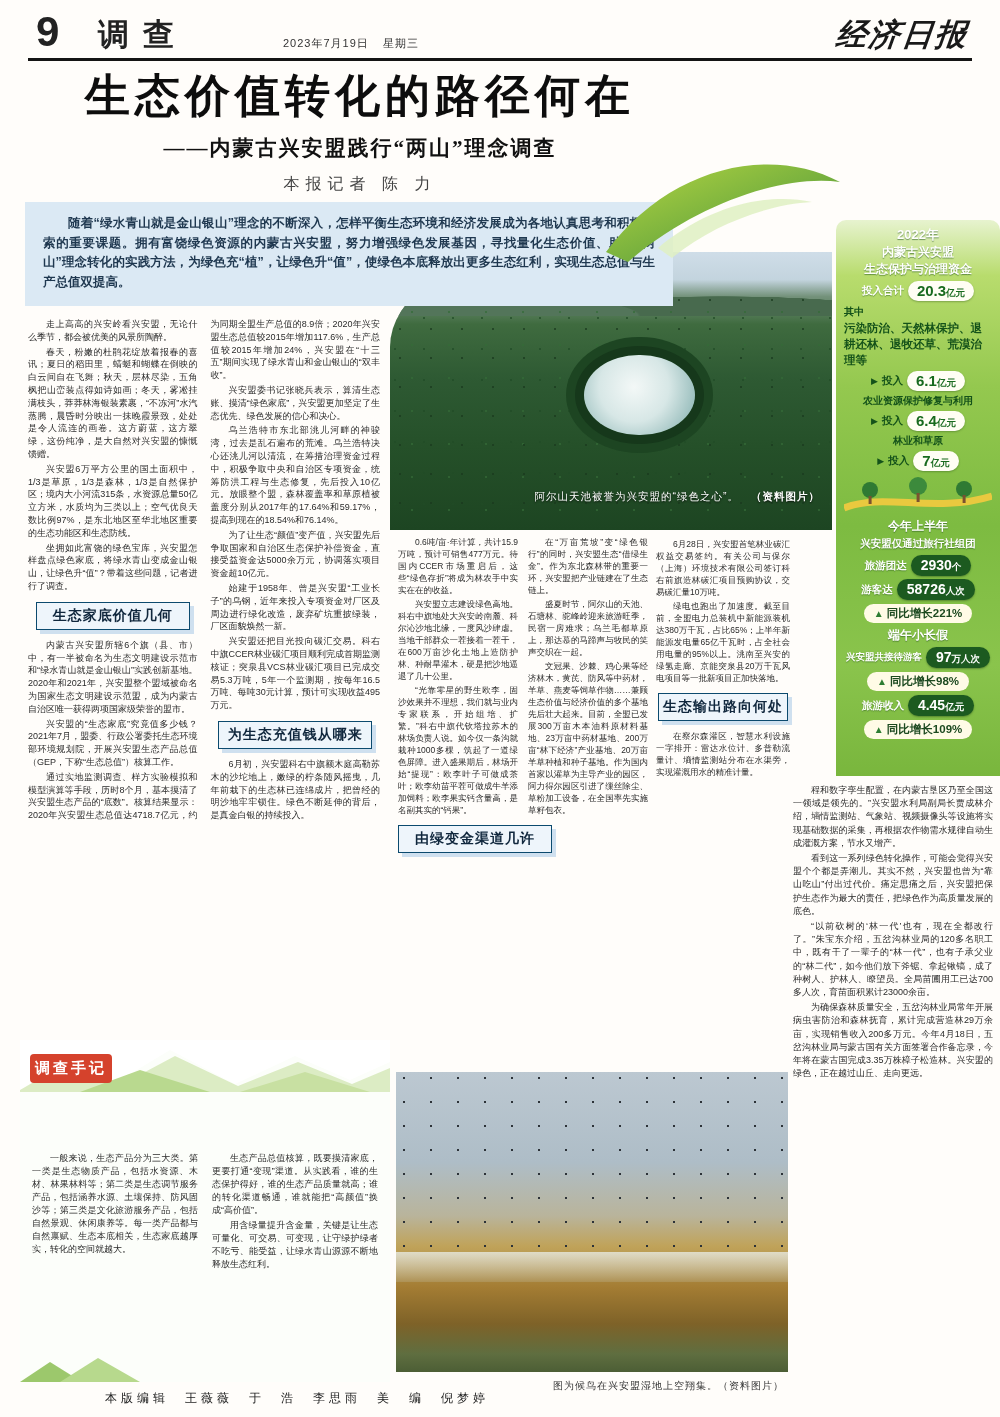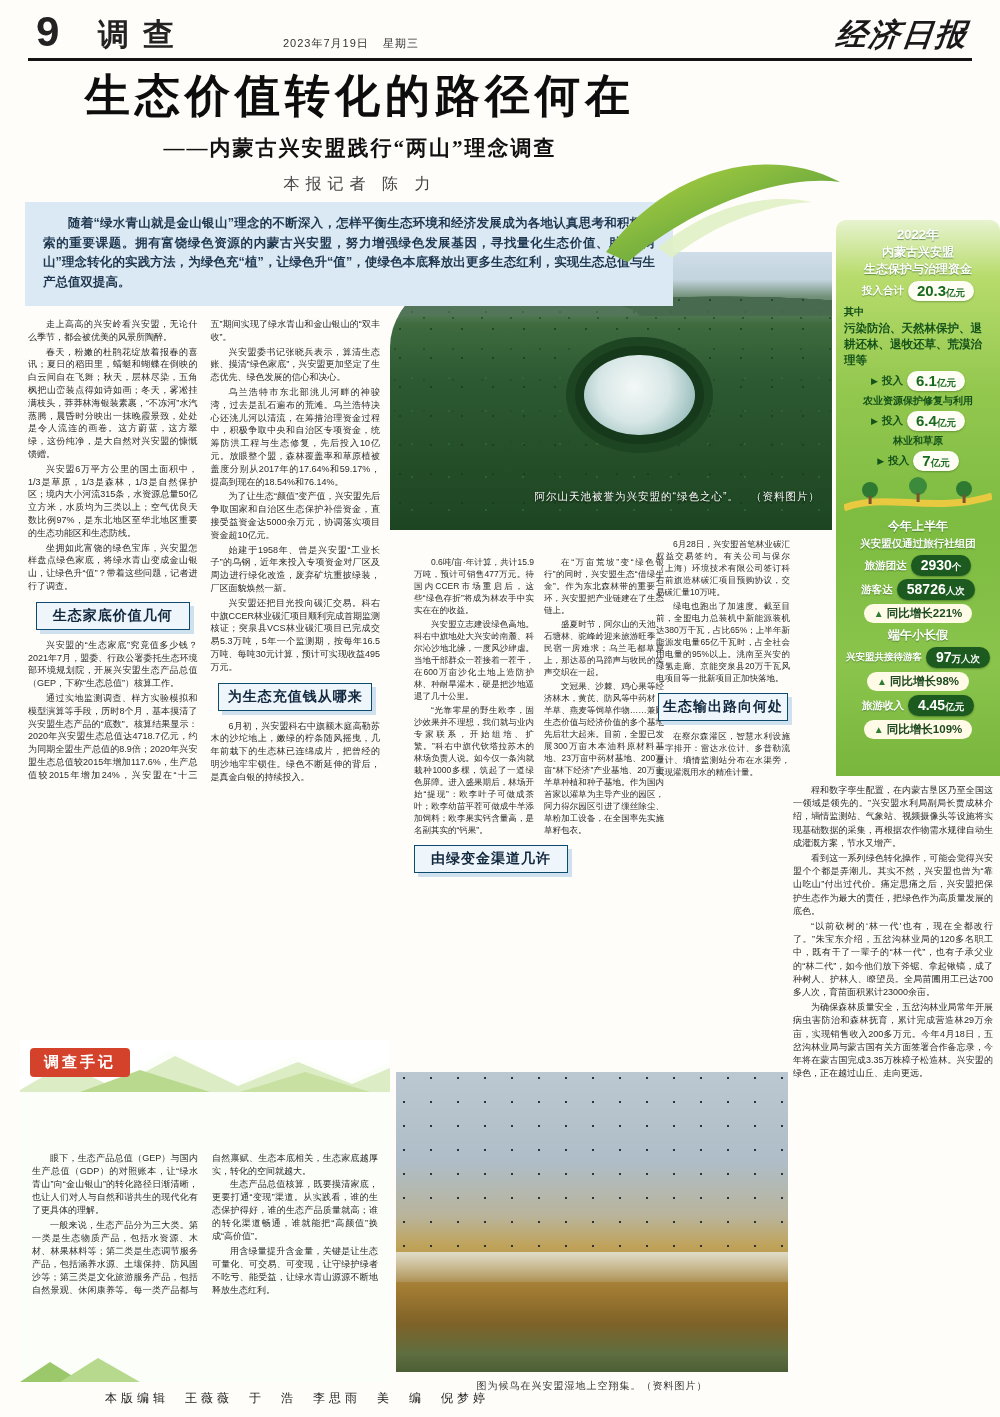--- a/index.html
+++ b/index.html
@@ -75,51 +75,51 @@
   
   .sec-box{width:152px;margin:9px auto;background:#eef5fb;border:1px solid #0c4a6e;
            box-shadow:4px 4px 0 #cfe0ef;text-align:center;font-size:14px;font-weight:800;
            color:#10273d;padding:4px 0;break-inside:avoid;letter-spacing:1px;}
 
   
   .flowwrap{position:absolute;box-sizing:border-box;}
   .flow p{margin:0 0 2px;text-indent:2em;text-align:justify;color:#2b2b2b;}
   #left-region{left:28px;top:318px;width:352px;height:718px;column-count:2;column-gap:13px;}
   #left-region .flow p{font-size:9px;line-height:12.8px;}
-  #mid-region{left:398px;top:556px;width:250px;height:534px;column-count:2;column-gap:10px;margin-left:16px;}
+  #mid-region{left:398px;top:536px;width:250px;height:534px;column-count:2;column-gap:10px;}
   #mid-region .flow p{font-size:8.5px;line-height:12px;}
   #cole-region{left:656px;top:538px;width:134px;height:534px;}
   #cole-region .flow p{font-size:8.5px;line-height:12px;}
   #cole-region .sec-box{width:128px;}
   #right-region{left:793px;top:784px;width:200px;height:598px;}
   #right-region .flow p{font-size:9px;line-height:13.2px;}
 
   
   .notebook{position:absolute;left:20px;top:1040px;width:370px;height:342px;background:#fcfefa;z-index:4;}
   .nb-top-deco{position:absolute;left:0;top:0;width:100%;}
-  .nb-tag{position:absolute;left:10px;top:8px;background:#d5422c;color:#fff;font-size:15px;
-          font-weight:800;padding:5px 14px;border-radius:4px;letter-spacing:3px;z-index:2;}
+  .nb-tag{position:absolute;left:10px;top:14px;background:#d5422c;color:#fff;font-size:15px;
+          font-weight:800;padding:5px 5px;border-radius:4px;letter-spacing:3px;z-index:2;}
   .nb-title{position:absolute;left:0;top:56px;width:100%;text-align:center;font-size:30px;
             font-weight:900;letter-spacing:3px;color:#0d0d0d;z-index:2;}
   .nb-text{position:absolute;left:12px;top:112px;width:346px;height:222px;column-count:2;column-gap:14px;}
   .nb-text p{margin:0 0 2px;text-indent:2em;text-align:justify;font-size:9px;line-height:13px;color:#2b2b2b;}
   .nb-bot-deco{position:absolute;left:0;bottom:0;}
 
   
   .photo-birds{position:absolute;left:396px;top:1072px;width:392px;height:300px;z-index:2;overflow:hidden;
       background:linear-gradient(180deg,#bcc8d1 0%,#aebdc7 30%,#b9b49b 48%,#c0a35a 58%,#a37c33 72%,#7e6228 84%,#5f6e40 94%,#4c5e35 100%);}
   .photo-birds .birds{position:absolute;left:0;top:0;width:100%;height:62%;
       background-image:radial-gradient(circle 1.2px at 8px 6px,#2c3238 60%,transparent 62%),
                        radial-gradient(circle 1px at 18px 15px,#3a4148 60%,transparent 62%),
                        radial-gradient(circle 1.1px at 4px 20px,#262c31 60%,transparent 62%),
                        radial-gradient(circle .9px at 14px 3px,#333b42 60%,transparent 62%);
       background-size:27px 24px,33px 29px,39px 31px,23px 21px;}
   .photo-birds .water{position:absolute;left:0;top:60%;width:100%;height:10%;
       background:linear-gradient(180deg,rgba(235,240,238,.75),rgba(200,210,200,.2));}
-  .photo2-cap{position:absolute;left:400px;top:1379px;width:384px;text-align:center;
+  .photo2-cap{position:absolute;left:400px;top:1379px;width:384px;text-align:right;
               font-size:10px;color:#333;letter-spacing:1px;}
 
   
   .footer{position:absolute;left:105px;top:1390px;font-size:12px;color:#222;letter-spacing:4px;}
 </style>
 </head>
 <body>
 
 <div class="page">
 
@@ -149,21 +149,21 @@
     <path d="M8,122 C70,38 170,14 242,52 C180,44 92,78 30,132 Z" fill="url(#lg1)"></path>
     <path d="M60,118 C110,76 170,62 214,72 C170,74 112,96 74,128 Z" fill="#dff0c2" opacity="0.85"></path>
   </svg>
 
   <div class="photo-main">
     <div class="hills"></div>
     <div class="texture"></div>
     <div class="lake"></div>
     <div class="photo-cap">
       <span>阿尔山天池被誉为兴安盟的“绿色之心”。</span>
-      <span style="margin-left:8px;">（资料图片）</span>
+      <span style="margin-left:8px;font-weight:bold;">（资料图片）</span>
     </div>
   </div>
 
   <div class="lead-box">
     <p>随着“绿水青山就是金山银山”理念的不断深入，怎样平衡生态环境和经济发展成为各地认真思考和积极探索的重要课题。拥有富饶绿色资源的内蒙古兴安盟，努力增强绿色发展基因，寻找量化生态价值、助力“两山”理念转化的实践方法，为绿色充“植”，让绿色升“值”，使绿色本底释放出更多生态红利，实现生态总值与生产总值双提高。</p>
   </div>
 
   <div class="sidebar">
     <div class="ig-c ig-year">2022年</div>
     <div class="ig-c ig-white">内蒙古兴安盟</div>
@@ -236,20 +236,21 @@
 
   <div class="flowwrap" id="left-region">
     <div class="flow">
         <p>走上高高的兴安岭看兴安盟，无论什么季节，都会被优美的风景所陶醉。</p>
         <p>春天，粉嫩的杜鹃花绽放着报春的喜讯；夏日的稻田里，蜻蜓和蝴蝶在倒映的白云间自在飞舞；秋天，层林尽染，五角枫把山峦装点得如诗如画；冬天，雾凇挂满枝头，莽莽林海银装素裹，“不冻河”水汽蒸腾，晨昏时分映出一抹晚霞景致，处处是令人流连的画卷。这方蔚蓝，这方翠绿，这份纯净，是大自然对兴安盟的慷慨馈赠。</p>
         <p>兴安盟6万平方公里的国土面积中，1/3是草原，1/3是森林，1/3是自然保护区；境内大小河流315条，水资源总量50亿立方米，水质均为三类以上；空气优良天数比例97%，是东北地区至华北地区重要的生态功能区和生态防线。</p>
         <p>坐拥如此富饶的绿色宝库，兴安盟怎样盘点绿色家底，将绿水青山变成金山银山，让绿色升“值”？带着这些问题，记者进行了调查。</p>
       </div>
     <div class="sec-box">生态家底价值几何</div>
     <div class="flow">
+        <p>内蒙古兴安盟所辖6个旗（县、市）中，有一半被命名为生态文明建设示范市和“绿水青山就是金山银山”实践创新基地。2020年和2021年，兴安盟整个盟域被命名为国家生态文明建设示范盟，成为内蒙古自治区唯一获得两项国家级荣誉的盟市。</p>
         <p>兴安盟的“生态家底”究竟值多少钱？2021年7月，盟委、行政公署委托生态环境部环境规划院，开展兴安盟生态产品总值（GEP，下称“生态总值”）核算工作。</p>
         <p>通过实地监测调查、样方实验模拟和模型演算等手段，历时8个月，基本摸清了兴安盟生态产品的“底数”。核算结果显示：2020年兴安盟生态总值达4718.7亿元，约为同期全盟生产总值的8.9倍；2020年兴安盟生态总值较2015年增加117.6%，生产总值较2015年增加24%，兴安盟在“十三五”期间实现了绿水青山和金山银山的“双丰收”。</p>
         <p>兴安盟委书记张晓兵表示，算清生态账、摸清“绿色家底”，兴安盟更加坚定了生态优先、绿色发展的信心和决心。</p>
         <p>乌兰浩特市东北部洮儿河畔的神骏湾，过去是乱石遍布的荒滩。乌兰浩特决心还洮儿河以清流，在筹措治理资金过程中，积极争取中央和自治区专项资金，统筹防洪工程与生态修复，先后投入10亿元。放眼整个盟，森林覆盖率和草原植被盖度分别从2017年的17.64%和59.17%，提高到现在的18.54%和76.14%。</p>
         <p>为了让生态“颜值”变产值，兴安盟先后争取国家和自治区生态保护补偿资金，直接受益资金达5000余万元，协调落实项目资金超10亿元。</p>
         <p>始建于1958年、曾是兴安盟“工业长子”的乌钢，近年来投入专项资金对厂区及周边进行绿化改造，废弃矿坑重披绿装，厂区面貌焕然一新。</p>
         <p>兴安盟还把目光投向碳汇交易。科右中旗CCER林业碳汇项目顺利完成首期监测核证；突泉县VCS林业碳汇项目已完成交易5.3万吨，5年一个监测期，按每年16.5万吨、每吨30元计算，预计可实现收益495万元。</p>
       </div>
     <div class="sec-box">为生态充值钱从哪来</div>
     <div class="flow">
@@ -294,21 +295,20 @@
   <div class="notebook">
     <svg class="nb-top-deco" width="370" height="52" viewBox="0 0 370 52">
       <path d="M0,52 L40,18 L90,46 L150,10 L215,44 L275,16 L330,40 L370,22 L370,0 L0,0 Z" fill="#ffffff"></path>
       <path d="M0,50 L45,24 L95,48 L155,16 L218,46 L278,22 L332,44 L370,28 L370,52 L0,52 Z" fill="#dcecc4"></path>
       <path d="M60,52 L120,30 L190,52 Z" fill="#b9d98f"></path>
       <path d="M220,52 L285,32 L350,52 Z" fill="#c8e0a2"></path>
     </svg>
     <div class="nb-tag">调查手记</div>
     <div class="nb-text">
       <div class="flow">
-          <p>眼下，生态产品总值（GEP）与国内生产总值（GDP）的对照账本，让“绿水青山”向“金山银山”的转化路径日渐清晰，也让人们对人与自然和谐共生的现代化有了更具体的理解。</p>
           <p>一般来说，生态产品分为三大类。第一类是生态物质产品，包括水资源、木材、林果林料等；第二类是生态调节服务产品，包括涵养水源、土壤保持、防风固沙等；第三类是文化旅游服务产品，包括自然景观、休闲康养等。每一类产品都与自然禀赋、生态本底相关，生态家底越厚实，转化的空间就越大。</p>
         </div>
       <div class="flow">
           <p>生态产品总值核算，既要摸清家底，更要打通“变现”渠道。从实践看，谁的生态保护得好，谁的生态产品质量就高；谁的转化渠道畅通，谁就能把“高颜值”换成“高价值”。</p>
           <p>用含绿量提升含金量，关键是让生态可量化、可交易、可变现，让守绿护绿者不吃亏、能受益，让绿水青山源源不断地释放生态红利。</p>
         </div>
     </div>
     <svg class="nb-bot-deco" width="120" height="26" viewBox="0 0 120 26">
       <path d="M0,26 L30,6 L62,26 Z" fill="#9cc86c"></path>
       <path d="M40,26 L78,2 L120,26 Z" fill="#b7d98d"></path>

